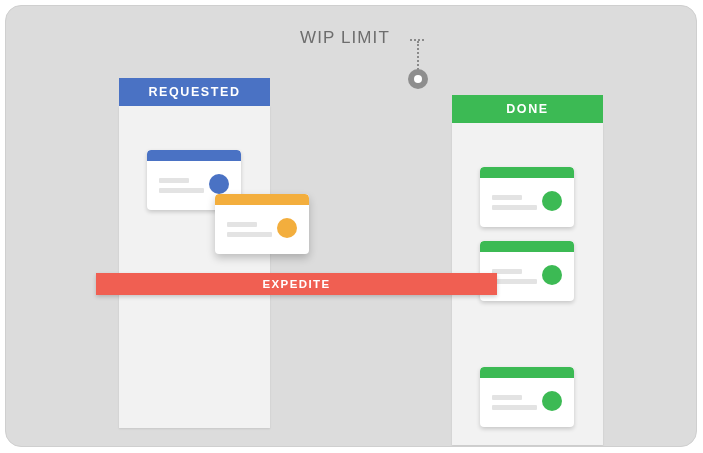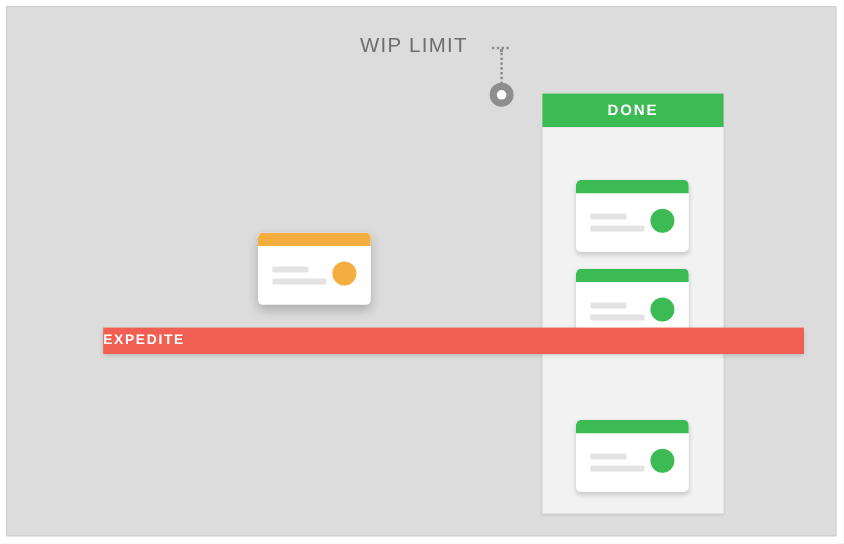--- a/index.html
+++ b/index.html
@@ -16,21 +16,21 @@
 
   #board-frame {
     position: absolute;
     left: 5px;
     top: 5px;
     width: 692px;
     height: 442px;
     box-sizing: border-box;
     background: #dcdcdc;
     border: 1px solid #cfcfcf;
-    border-radius: 0;
+    border-radius: 16px;
     overflow: hidden;
   }
 
   
   #wip-annotation {
     position: absolute;
     left: 294px;
     top: 22px;
     height: 24px;
   }
@@ -153,52 +153,68 @@
     position: absolute;
     width: 94px;
     height: 60px;
     background: #e3e3e3;
     border-radius: 6px;
   }
 
   
   #expedite-lane {
     position: absolute;
-    left: 80px;
+    left: 90px;
     top: 267px;
-    width: 584px;
+    width: 401px;
     height: 22px;
     background: #f05f52;
     box-shadow: 0 2px 4px rgba(0,0,0,0.18);
     z-index: 30;
     display: flex;
     align-items: center;
+    justify-content: center;
   }
   #expedite-label {
     color: #ffffff;
     font-size: 11.5px;
     font-weight: bold;
     letter-spacing: 1.4px;
   }
 </style>
 </head>
 <body>
 
 <div id="board-frame">
 
   <div id="wip-annotation">
     <div id="wip-label">WIP LIMIT</div>
     <div id="wip-leader-h"></div>
     <div id="wip-leader-v"></div>
   </div>
   <div id="wip-marker"></div>
 
-
-
-  <div class="column" id="col-done" style="left:446px;">
+  <div class="column" id="col-requested" style="left:113px;">
+    <div class="column-header" style="background:#4a72c4;">REQUESTED</div>
+    <div class="column-body">
+      <div class="card" style="left:28px; top:44px;">
+        <div class="card-bar" style="background:#4a72c4;"></div>
+        <div class="card-content">
+          <div class="card-lines">
+            <div class="card-line short"></div>
+            <div class="card-line long"></div>
+          </div>
+          <div class="card-avatar" style="background:#4a72c4;"></div>
+        </div>
+      </div>
+    </div>
+  </div>
+
+
+  <div class="column" id="col-done" style="left:446px;margin-top:17px;">
     <div class="column-header" style="background:#3cba54;">DONE</div>
     <div class="column-body">
       <div class="card" style="left:28px; top:44px;">
         <div class="card-bar" style="background:#3cba54;"></div>
         <div class="card-content">
           <div class="card-lines">
             <div class="card-line short"></div>
             <div class="card-line long"></div>
           </div>
           <div class="card-avatar" style="background:#3cba54;"></div>

